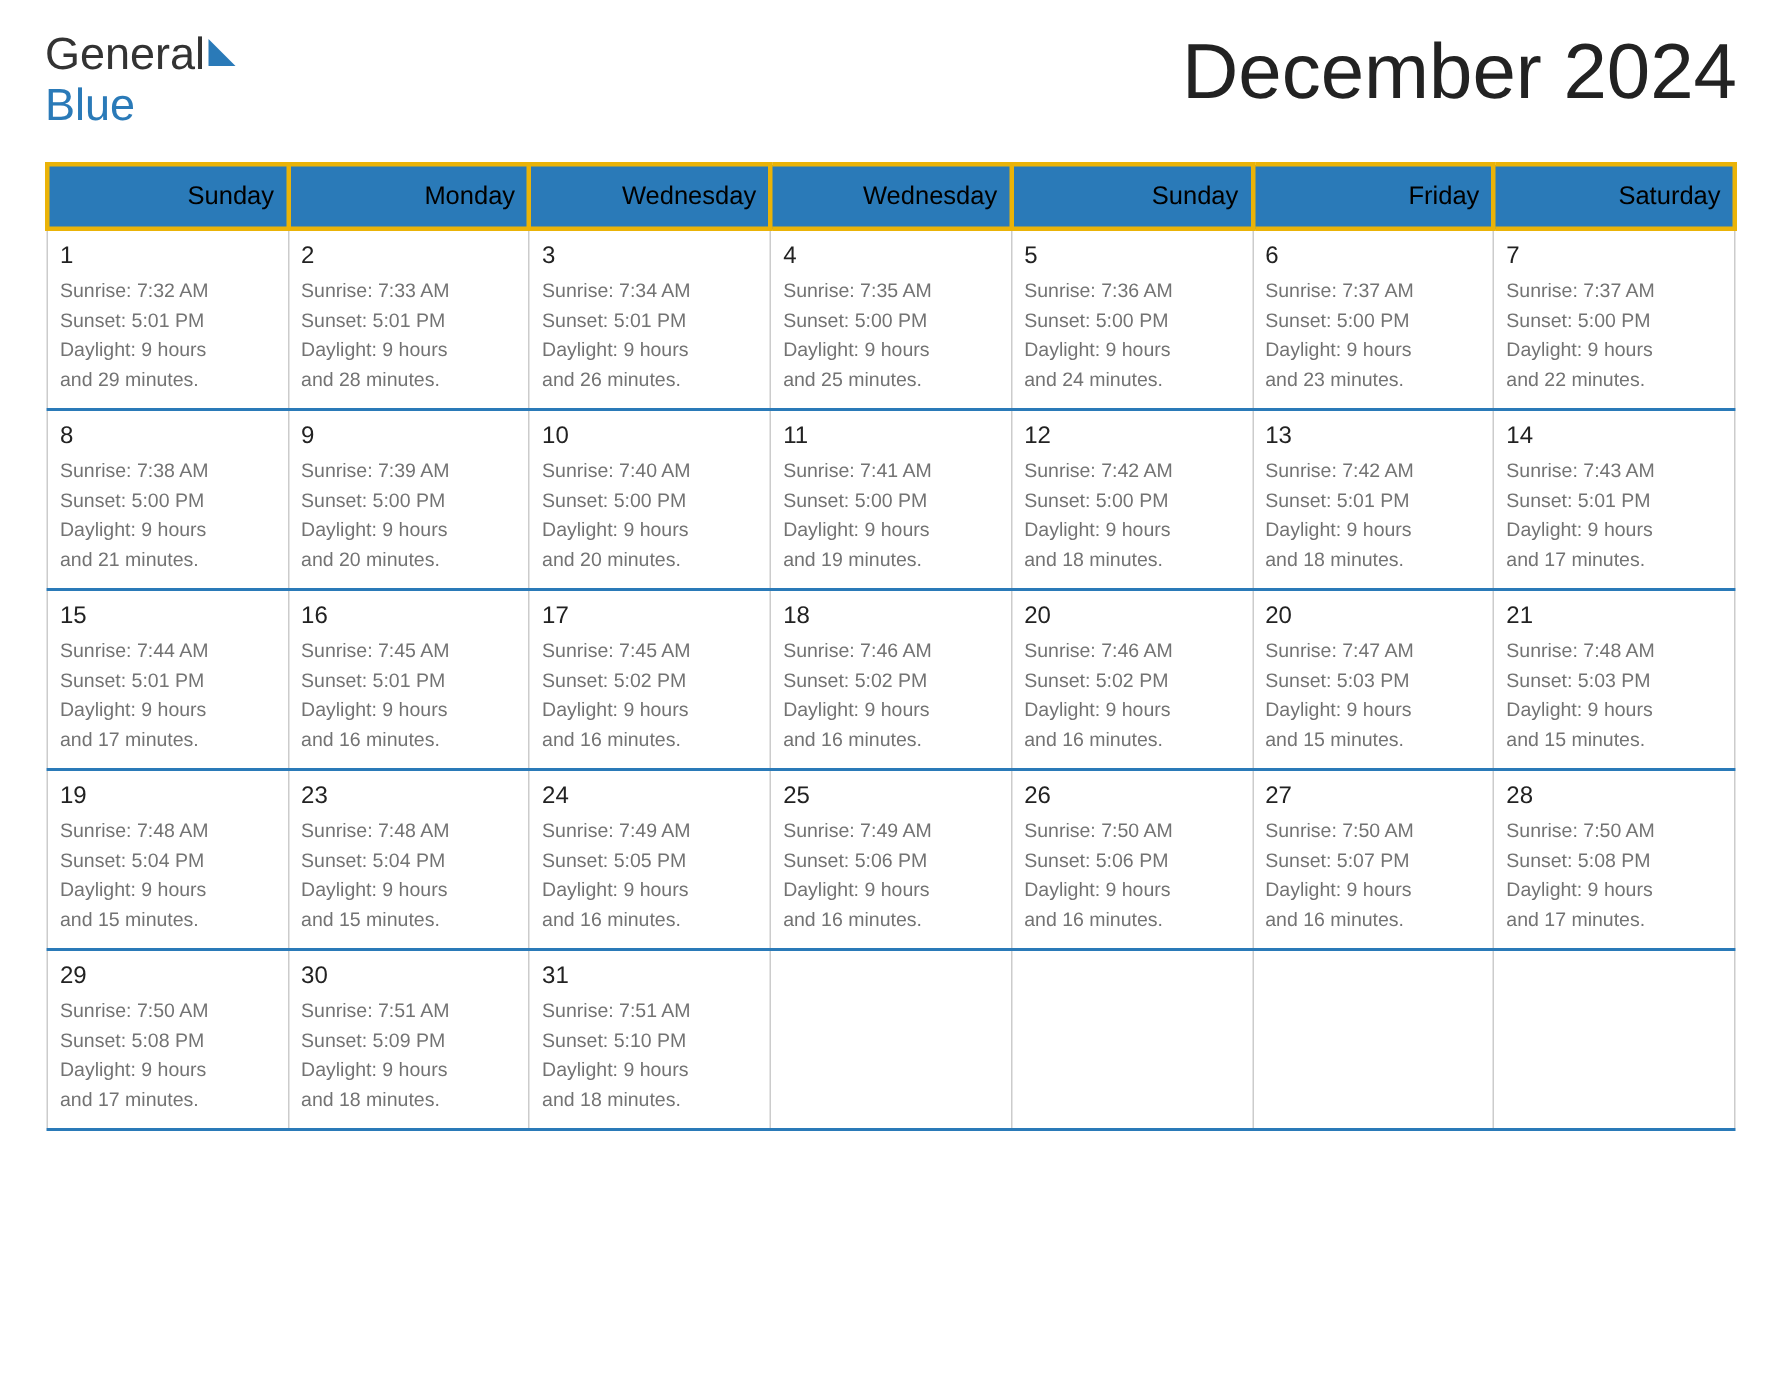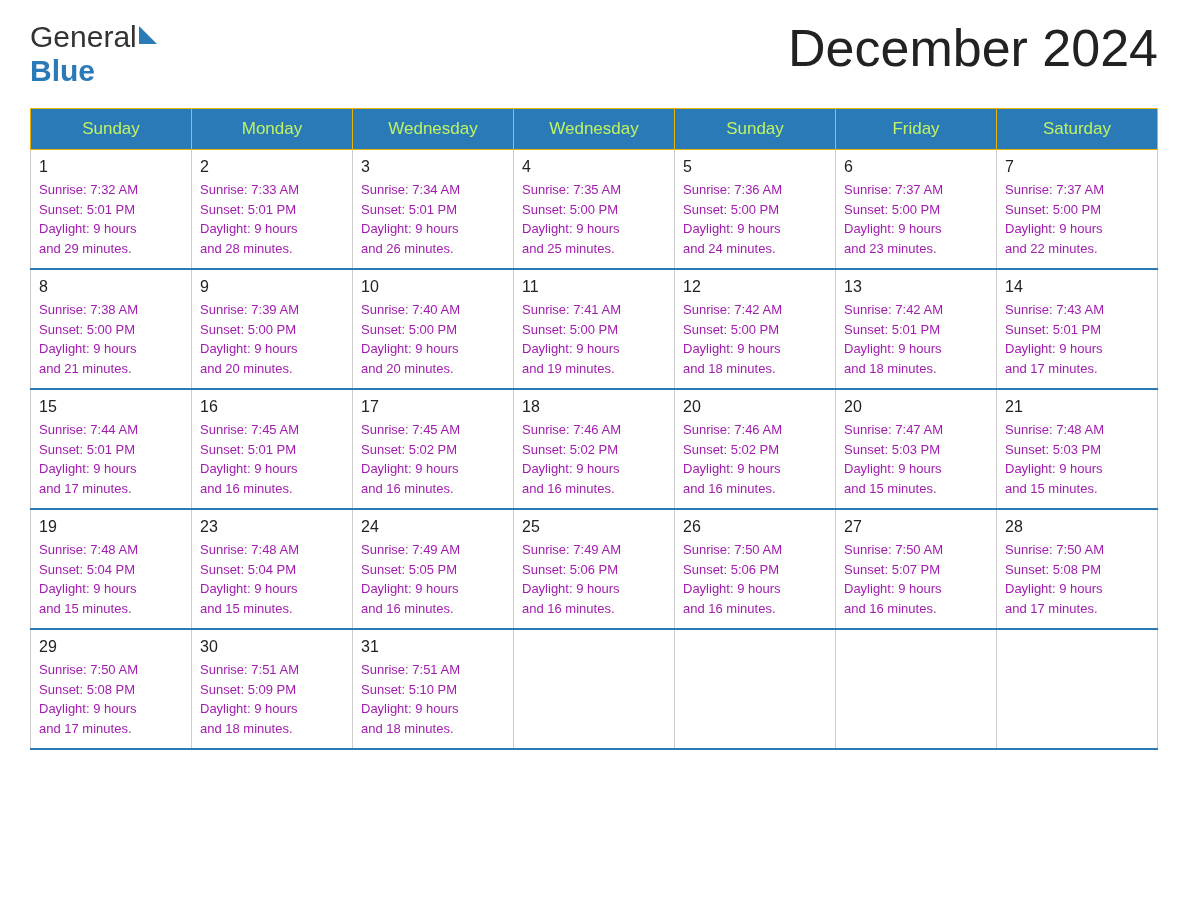--- a/index.html
+++ b/index.html
@@ -35,46 +35,46 @@
       color: #555;
       margin-top: 4px;
     }
     table {
       width: 100%;
       border-collapse: collapse;
       table-layout: fixed;
     }
     thead tr th {
       background-color: #2a7ab8;
-      color: #bef264;
+      color: #000000;
       padding: 10px 8px;
       font-size: 17px;
       font-weight: normal;
-      text-align: center;
-      border: 1px solid #eab308;
+      text-align: right;
+      border: 3px solid #eab308;
     }
     tbody tr td {
       vertical-align: top;
       padding: 8px 8px 10px 8px;
       font-size: 13px;
       color: #333;
       border: 1px solid #ccc;
       height: 110px;
     }
     tbody tr td .day-num {
       font-size: 16px;
       font-weight: normal;
       display: block;
       margin-bottom: 4px;
       color: #222;
     }
     tbody tr td .day-info {
       font-size: 13px;
       line-height: 1.5;
-      color: #a21caf;
+      color: #737373;
     }
     tbody tr td.empty {
       background: #fff;
     }
     tbody tr {
       border-bottom: 2px solid #2a7ab8;
     }
     .logo-row {
       display: flex;
       align-items: center;
@@ -89,21 +89,21 @@
       width: 0;
       height: 0;
       border-left: 18px solid #2a7ab8;
       border-top: 18px solid transparent;
       margin-left: 2px;
       vertical-align: middle;
       margin-top: -4px;
     }
     .logo-text-blue {
       font-size: 30px;
-      font-weight: bold;
+      font-weight: normal;
       color: #2a7ab8;
       margin-left: 0;
     }
   </style>
 </head>
 <body>
 
 <div class="header">
   <div class="logo">
     <div class="logo-row">

